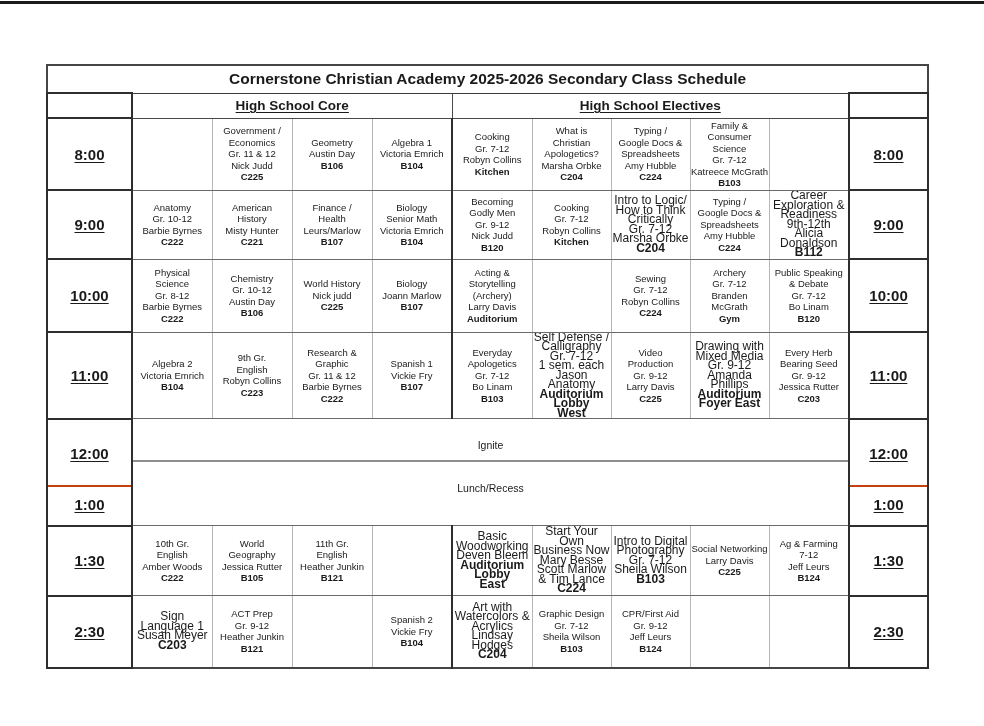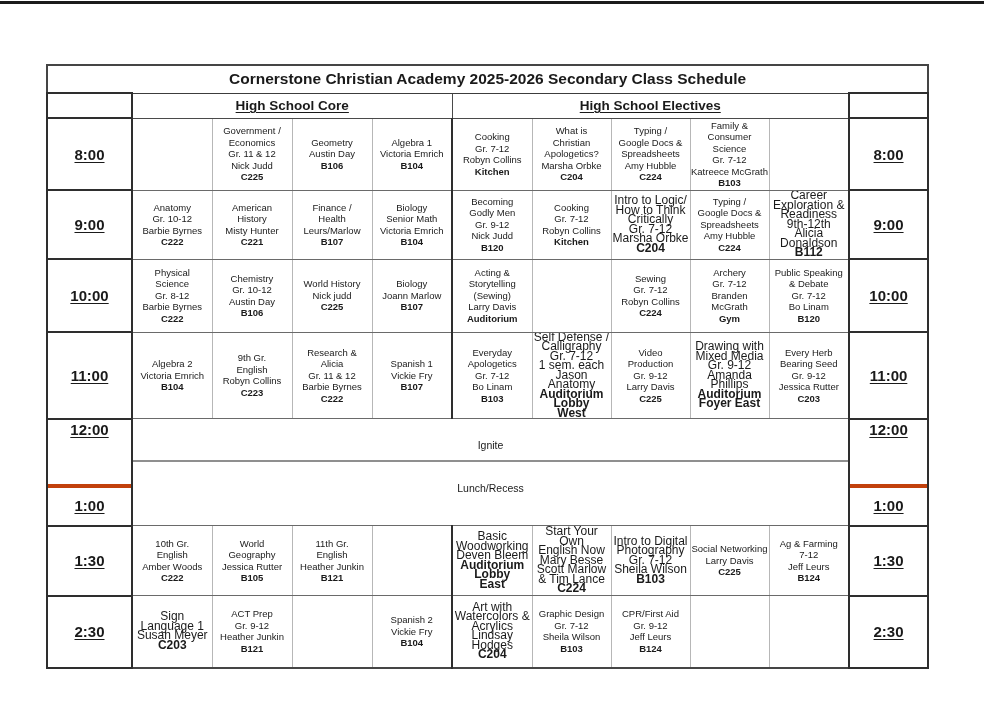--- a/index.html
+++ b/index.html
@@ -15,22 +15,22 @@
   td.sec-hdr span{text-decoration:underline;text-underline-offset:2px;}
   td.time-col{border:2px solid #2e2e2e;font-weight:bold;font-size:15px;margin-top:24px;}
   .time-label{text-decoration:underline;text-underline-offset:2px;}
   td.cell{border-left:1px solid #b7b7b7;border-right:1px solid #b7b7b7;
           border-top:1px solid #6a6a6a;border-bottom:1px solid #6a6a6a;
           font-size:9.5px;line-height:11.5px;}
   td.cell.sec-start{border-left:2px solid #2e2e2e;}
   td.cell .line.b{font-weight:bold;}
   td.cell.cell-small{font-size:12px;line-height:9.5px;}
   td.band-time-col{border:2px solid #2e2e2e;font-weight:bold;font-size:15px;}
-  .bt-top{height:63px;display:flex;justify-content:center;
-          border-bottom:4px solid #c2410c;}
+  .bt-top{height:63px;display:flex;align-items:center;justify-content:center;
+          border-bottom:2px solid #c2410c;}
   .bt-bottom{height:36px;display:flex;align-items:center;justify-content:center;}
   td.band-cell{border-left:2px solid #2e2e2e;border-right:2px solid #2e2e2e;
                border-top:1px solid #6a6a6a;border-bottom:1px solid #6a6a6a;margin-left:8px;}
   .band-ignite{height:30px;display:flex;align-items:center;justify-content:center;
                font-size:10.5px;border-bottom:2px solid #8f8f8f;}
   .band-lunch{height:53px;display:flex;align-items:center;justify-content:center;
               font-size:10.5px;}
 </style>
 </head>
 <body>
@@ -200,21 +200,21 @@
             <div class="line b">C225</div>
           </td>
           <td class="cell">
             <div class="line">Biology</div>
             <div class="line">Joann Marlow</div>
             <div class="line b">B107</div>
           </td>
           <td class="cell sec-start">
             <div class="line">Acting &amp;</div>
             <div class="line">Storytelling</div>
-            <div class="line">(Sewing)</div>
+            <div class="line">(Archery)</div>
             <div class="line">Larry Davis</div>
             <div class="line b">Auditorium</div>
           </td>
           <td class="cell"></td>
           <td class="cell">
             <div class="line">Sewing</div>
             <div class="line">Gr. 7-12</div>
             <div class="line">Robyn Collins</div>
             <div class="line b">C224</div>
           </td>
@@ -242,21 +242,21 @@
             <div class="line b">B104</div>
           </td>
           <td class="cell">
             <div class="line">9th Gr.</div>
             <div class="line">English</div>
             <div class="line">Robyn Collins</div>
             <div class="line b">C223</div>
           </td>
           <td class="cell">
             <div class="line">Research &amp;</div>
-            <div class="line">Alicia</div>
+            <div class="line">Graphic</div>
             <div class="line">Gr. 11 &amp; 12</div>
             <div class="line">Barbie Byrnes</div>
             <div class="line b">C222</div>
           </td>
           <td class="cell">
             <div class="line">Spanish 1</div>
             <div class="line">Vickie Fry</div>
             <div class="line b">B107</div>
           </td>
           <td class="cell sec-start">
@@ -344,21 +344,21 @@
           <td class="cell"></td>
           <td class="cell sec-start cell-small">
             <div class="line">Basic</div>
             <div class="line">Woodworking</div>
             <div class="line">Deven Bleem</div>
             <div class="line b">Auditorium Lobby</div>
             <div class="line b">East</div>
           </td>
           <td class="cell cell-small">
             <div class="line">Start Your Own</div>
-            <div class="line">English Now</div>
+            <div class="line">Business Now</div>
             <div class="line">Mary Besse</div>
             <div class="line">Scott Marlow</div>
             <div class="line">&amp; Tim Lance</div>
             <div class="line b">C224</div>
           </td>
           <td class="cell cell-small">
             <div class="line">Intro to Digital</div>
             <div class="line">Photography</div>
             <div class="line">Gr. 7-12</div>
             <div class="line">Sheila Wilson</div>

